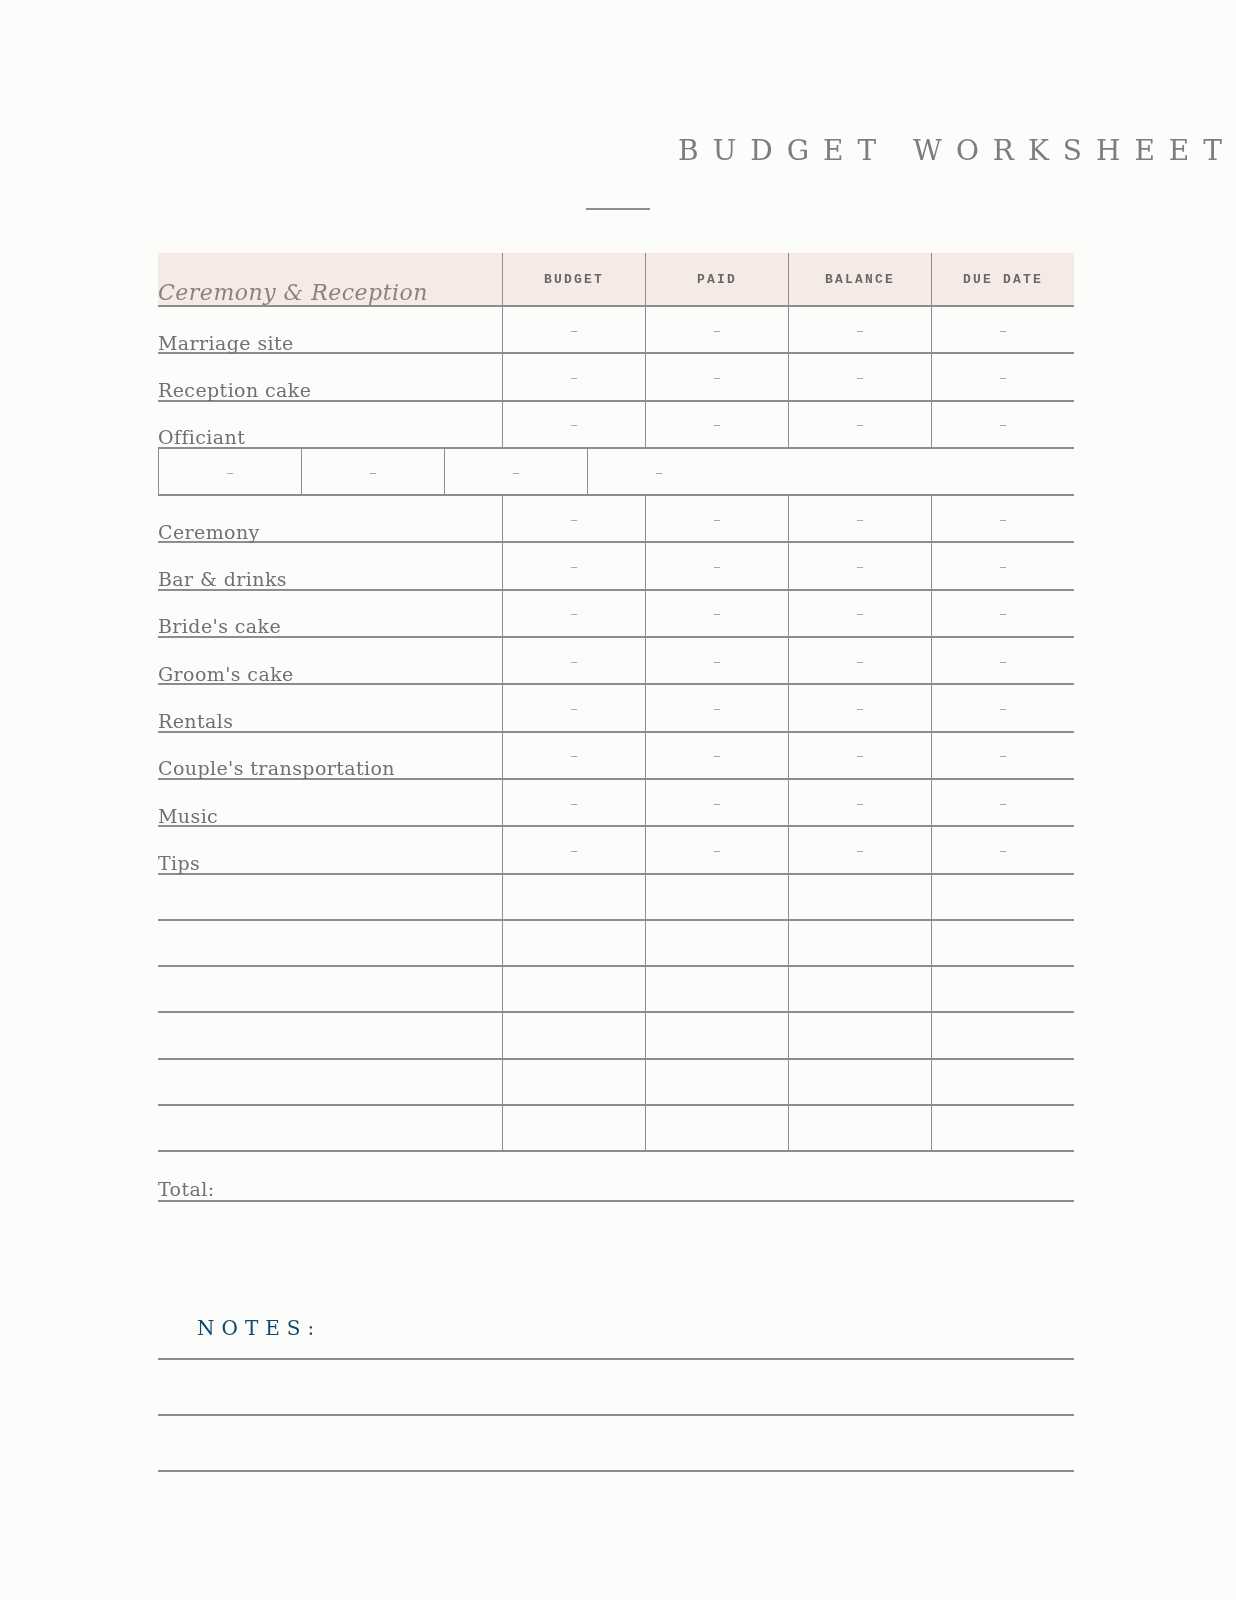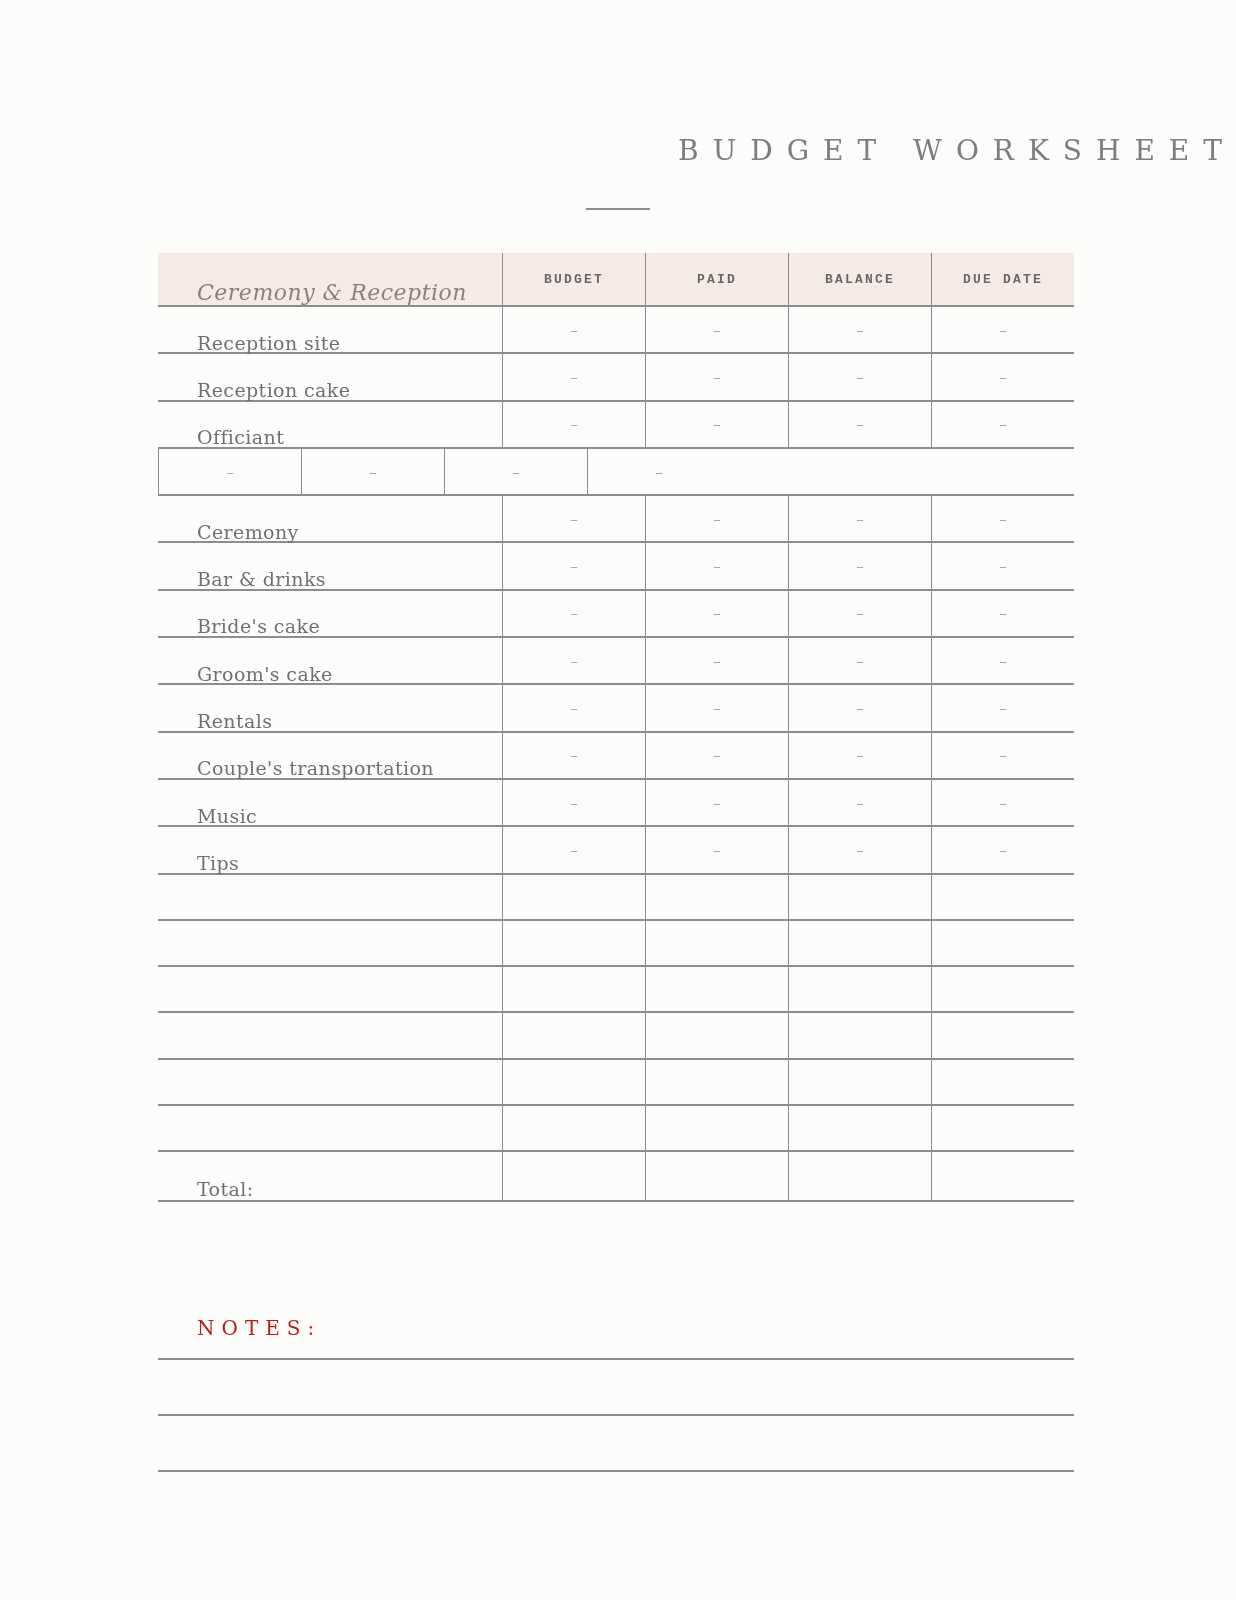--- a/index.html
+++ b/index.html
@@ -49,25 +49,24 @@
     height: 54px;
     background: #f6eae6;
     border-bottom: 2px solid #8d8d8d;
   }
   .row {
     display: flex;
     height: 47.3px;
     border-bottom: 2px solid #8d8d8d;
   }
   .row.empty { height: 46.3px; }
-  .row.total { height: 50px; }
+  .row.total { height: 50px; align-items: center; }
   .cell { display: flex; align-items: center; }
   .cell.name {
     width: 344px;
-    padding-left: 39px;
     font-size: 19px;
     letter-spacing: 0.4px;
     color: #6f7073;
     margin-top: 26px;
   }
   .cell.val {
     width: 143px;
     justify-content: center;
     border-left: 1.5px solid #8d8d8d;
     font-size: 15px;
@@ -88,21 +87,21 @@
     color: #68686b;
   }
 
   
   .notes-label {
     position: absolute;
     top: 1316px;
     left: 197px;
     font-size: 20px;
     letter-spacing: 7px;
-    color: #b91c1c;
+    color: #0c4a6e;
   }
   .notes-lines {
     position: absolute;
     top: 1358px;
     left: 158px;
     width: 916px;
   }
   .notes-line {
     border-top: 2px solid #8d8d8d;
     height: 56px;
@@ -119,21 +118,21 @@
   <div class="budget-table">
     <div class="t-header">
       <div class="cell name">Ceremony &amp; Reception</div>
       <div class="cell val">BUDGET</div>
       <div class="cell val">PAID</div>
       <div class="cell val">BALANCE</div>
       <div class="cell val">DUE DATE</div>
     </div>
     <div>
         <div class="row named">
-          <div class="cell name">Reception site</div>
+          <div class="cell name">Marriage site</div>
           <div class="cell val">–</div>
           <div class="cell val">–</div>
           <div class="cell val">–</div>
           <div class="cell val">–</div>
         </div>
         <div class="row named">
           <div class="cell name">Reception cake</div>
           <div class="cell val">–</div>
           <div class="cell val">–</div>
           <div class="cell val">–</div>

